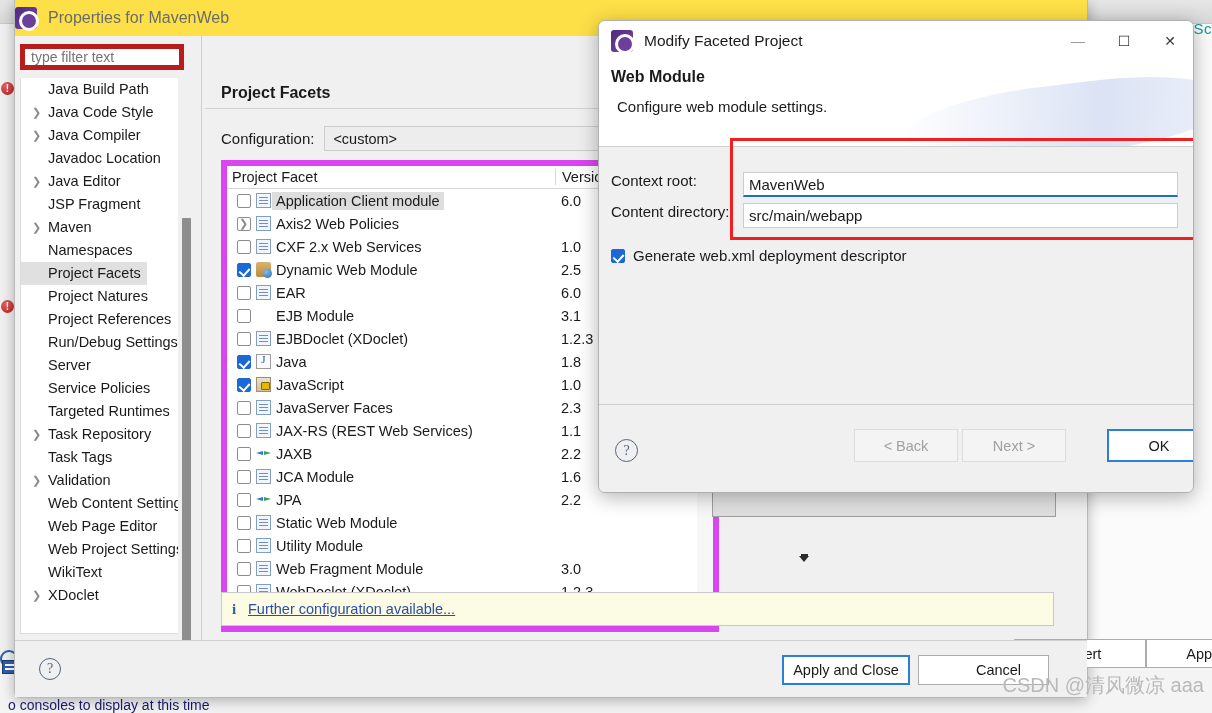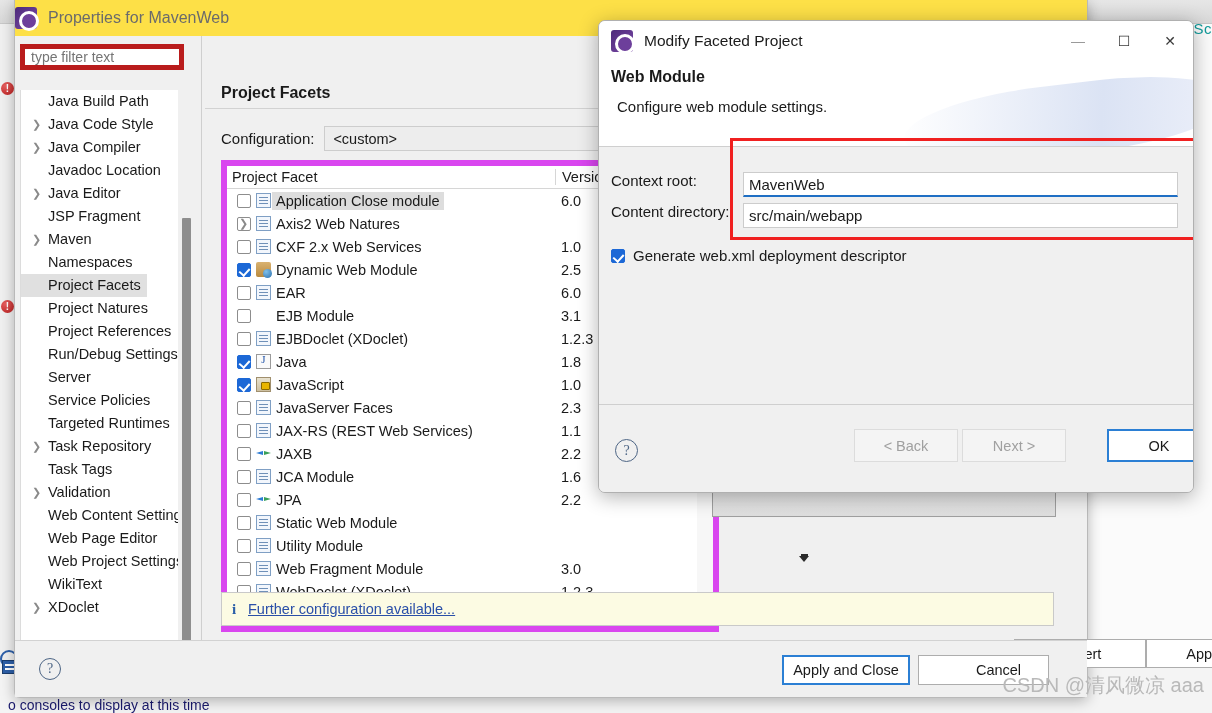--- a/index.html
+++ b/index.html
@@ -94,21 +94,20 @@
   .filter-input {
     position: absolute; left: 5px; top: 8px; width: 164px; height: 26px;
     border: 5px solid #b91c1c; background: #fff;
     font-size: 14px; color: #8a8a8a; padding: 0 6px;
     font-family: "Liberation Sans", sans-serif;
   }
   .tree-panel {
     position: absolute; left: 5px; top: 42px; width: 164px; height: 556px;
     background: #fff; border: 1px solid #dcdcdc; border-top: none;
     overflow: hidden;
-    margin-top: 12px;
   }
   .tree-item {
     position: relative; height: 23px; line-height: 23px;
     font-size: 14.5px; color: #1a1a1a; padding-left: 27px;
     white-space: nowrap;
   }
   .tree-item.sel { background: #e0e0e0; display: inline-block; padding-right: 6px; }
   .tree-item .twisty {
     position: absolute; left: 11px; top: 0; width: 12px;
     color: #8a8a8a; font-size: 11px; line-height: 23px;
@@ -415,30 +414,30 @@
         <div class="facet-table">
           <div class="facet-head">
             <div class="c1">Project Facet</div>
             <div class="c2">Version</div>
           </div>
           <div id="facet-rows">
               <div class="facet-row">
                 <div class="name-cell">
                   <span class="cb"></span>
                   <span class="ficon doc"></span>
-                  <span class="facet-label sel">Application Close module</span>
+                  <span class="facet-label sel">Application Client module</span>
                 </div>
                 <div class="ver-cell">6.0</div>
               </div>
               <div class="facet-row">
                 <span class="twisty">❯</span>
                 <div class="name-cell">
                   <span class="cb"></span>
                   <span class="ficon doc"></span>
-                  <span class="facet-label">Axis2 Web Natures</span>
+                  <span class="facet-label">Axis2 Web Policies</span>
                 </div>
                 <div class="ver-cell"></div>
               </div>
               <div class="facet-row">
                 <div class="name-cell">
                   <span class="cb"></span>
                   <span class="ficon doc"></span>
                   <span class="facet-label">CXF 2.x Web Services</span>
                 </div>
                 <div class="ver-cell">1.0</div>

